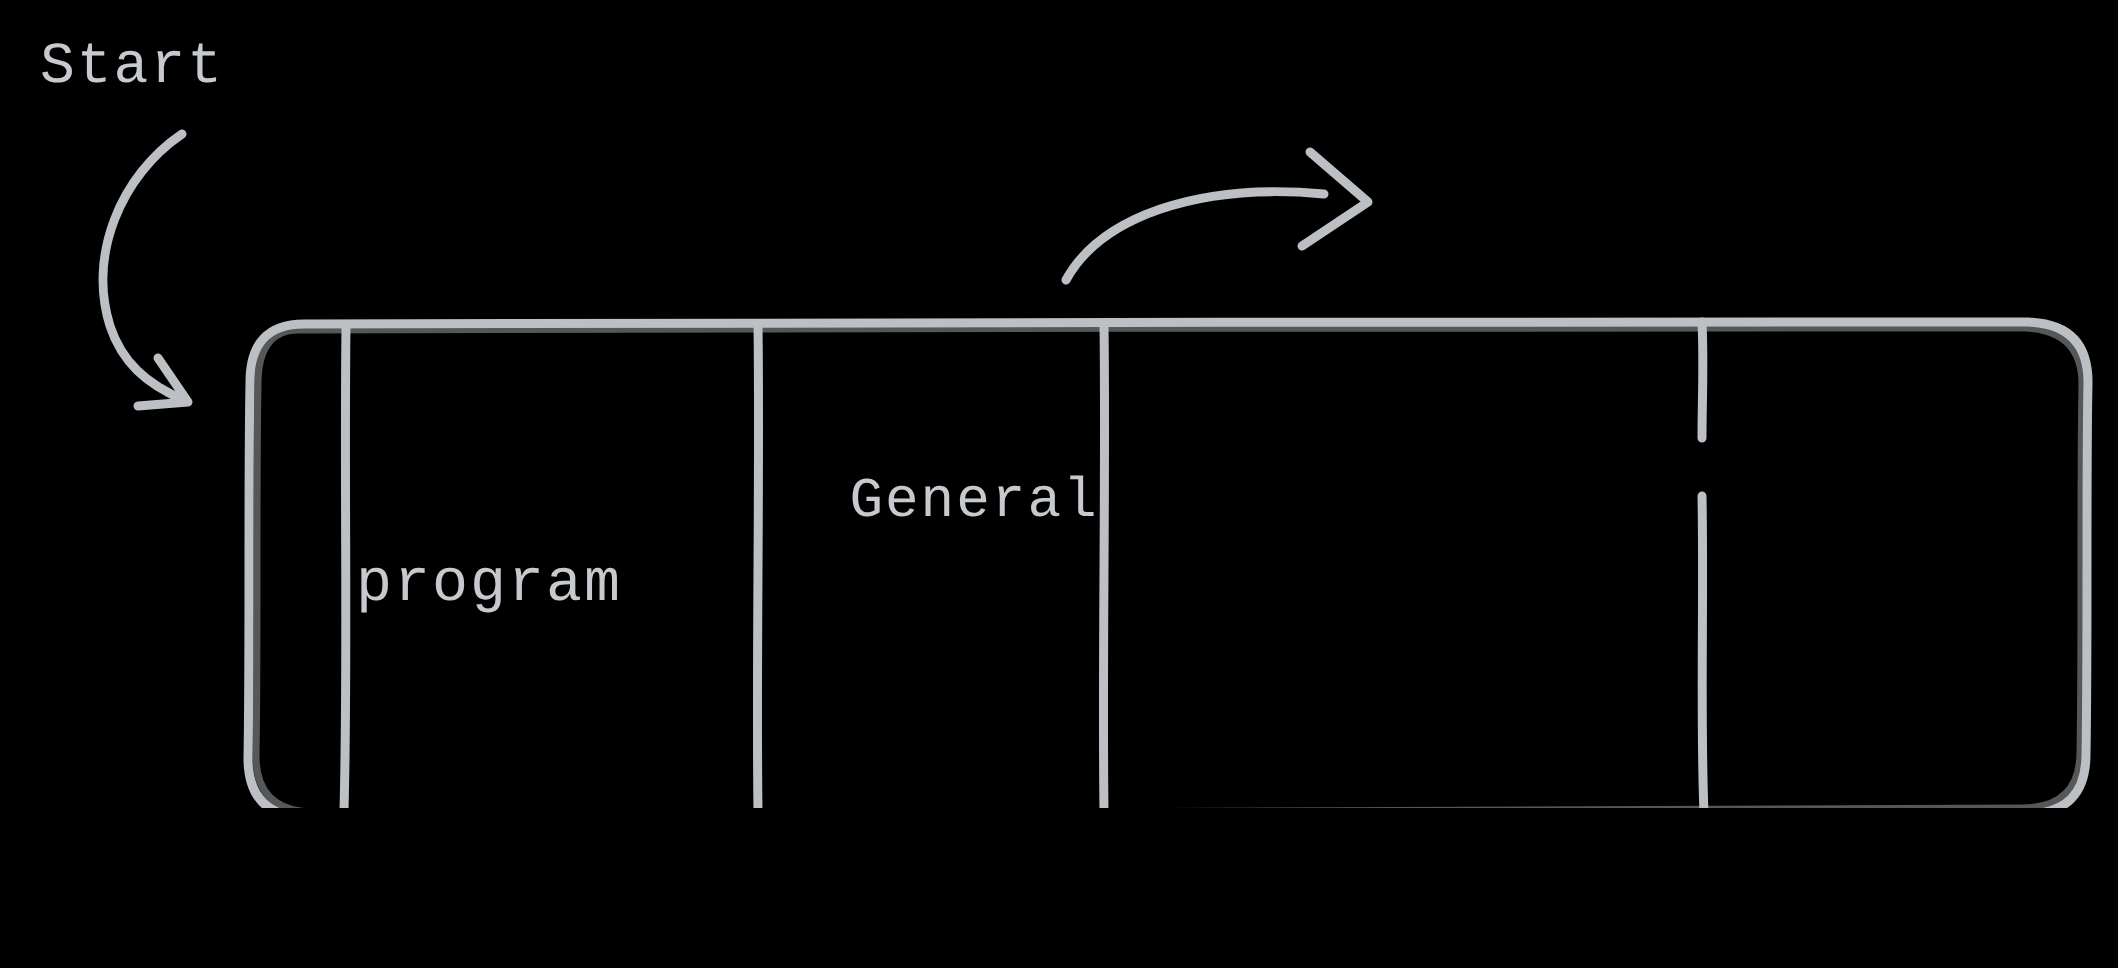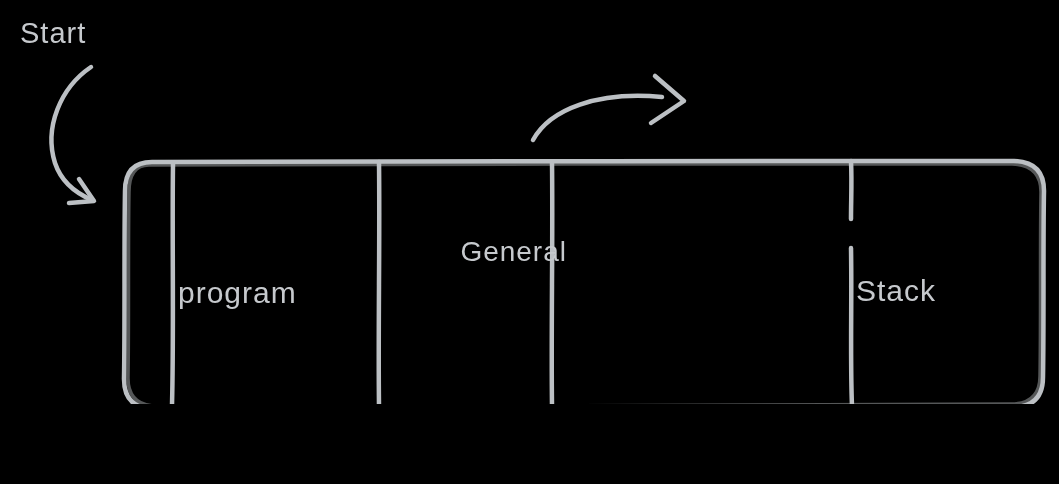--- a/index.html
+++ b/index.html
@@ -6,21 +6,21 @@
     margin: 0;
     padding: 0;
     background: #000;
   }
   .stage {
     position: relative;
     width: 1059px;
     height: 404px;
     overflow: hidden;
     background: var(--background, #000000);
-    font-family: Liberation Sans, sans-serif;
+    font-family: Liberation Mono, monospace;
   }
   .stage svg {
     position: absolute;
     left: 0;
     top: 0;
   }
   .sketch {
     fill: none;
     stroke: var(--stroke, #bcc0c4);
     stroke-width: 4.5;
@@ -49,21 +49,21 @@
   }
   .program-lbl {
     left: 178px;
     top: 276px;
     width: 200px;
   }
   .gpm-lbl {
     left: 407px;
     top: 233px;
     width: 160px;
-    text-align: right;
+    text-align: center;
     font-size: 28px;
     line-height: 37px;
     font-weight: 500;
   }
   .stack-lbl {
     left: 856px;
     top: 274px;
     width: 188px;
   }
 </style>
@@ -110,15 +110,14 @@
   </svg>
 
   <div class="lbl origin-lbl">Start</div>
 
   <div class="lbl cell-lbl program-lbl">program</div>
 
   <div class="lbl gpm-lbl">
     <div>General</div>
   </div>
 
-  <div class="lbl cell-lbl stack-lbl">Stack</div>
 
 </div>
 
 </body></html>

